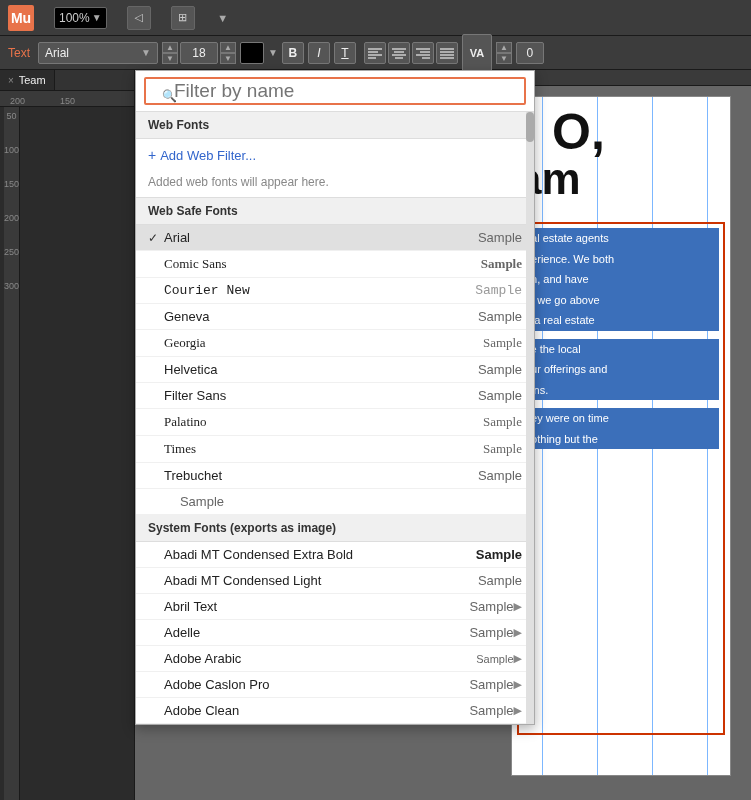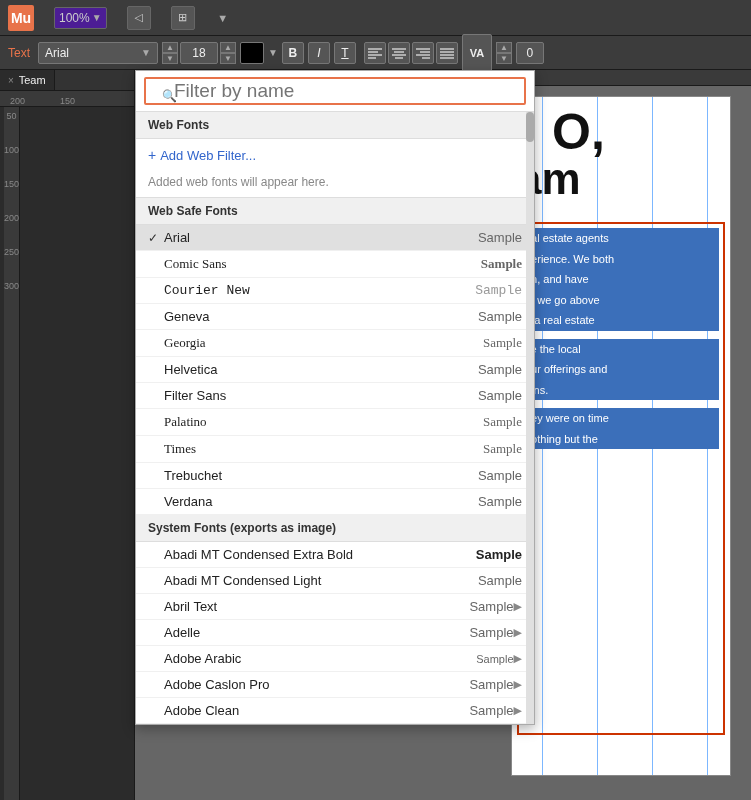--- a/index.html
+++ b/index.html
@@ -32,21 +32,21 @@
       font-size: 14px;
       display: flex;
       align-items: center;
       justify-content: center;
       border-radius: 2px;
       flex-shrink: 0;
     }
     .zoom-control {
       display: flex;
       align-items: center;
-      background: #4c1d95;
+      background: #000000;
       border: 1px solid #666;
       border-radius: 2px;
       height: 22px;
       padding: 0 4px;
       gap: 2px;
     }
     .zoom-label {
       color: #ccc;
       font-size: 12px;
     }
@@ -691,21 +691,20 @@
     </div>
 
     <div class="font-item">
       <span class="check-mark"></span>
       <span class="font-name" style="font-family:Trebuchet MS,sans-serif;">Trebuchet</span>
       <span class="font-sample" style="font-family:Trebuchet MS,sans-serif;">Sample</span>
     </div>
 
     <div class="font-item">
       <span class="check-mark"></span>
-      <span class="font-name" style="font-family:Verdana,sans-serif;">Verdana</span>
       <span class="font-sample" style="font-family:Verdana,sans-serif;">Sample</span>
     </div>
 
     <div class="section-header">System Fonts (exports as image)</div>
 
     <div class="font-item">
       <span class="check-mark"></span>
       <span class="font-name">Abadi MT Condensed Extra Bold</span>
       <span class="font-sample bold-sample">Sample</span>
     </div>

